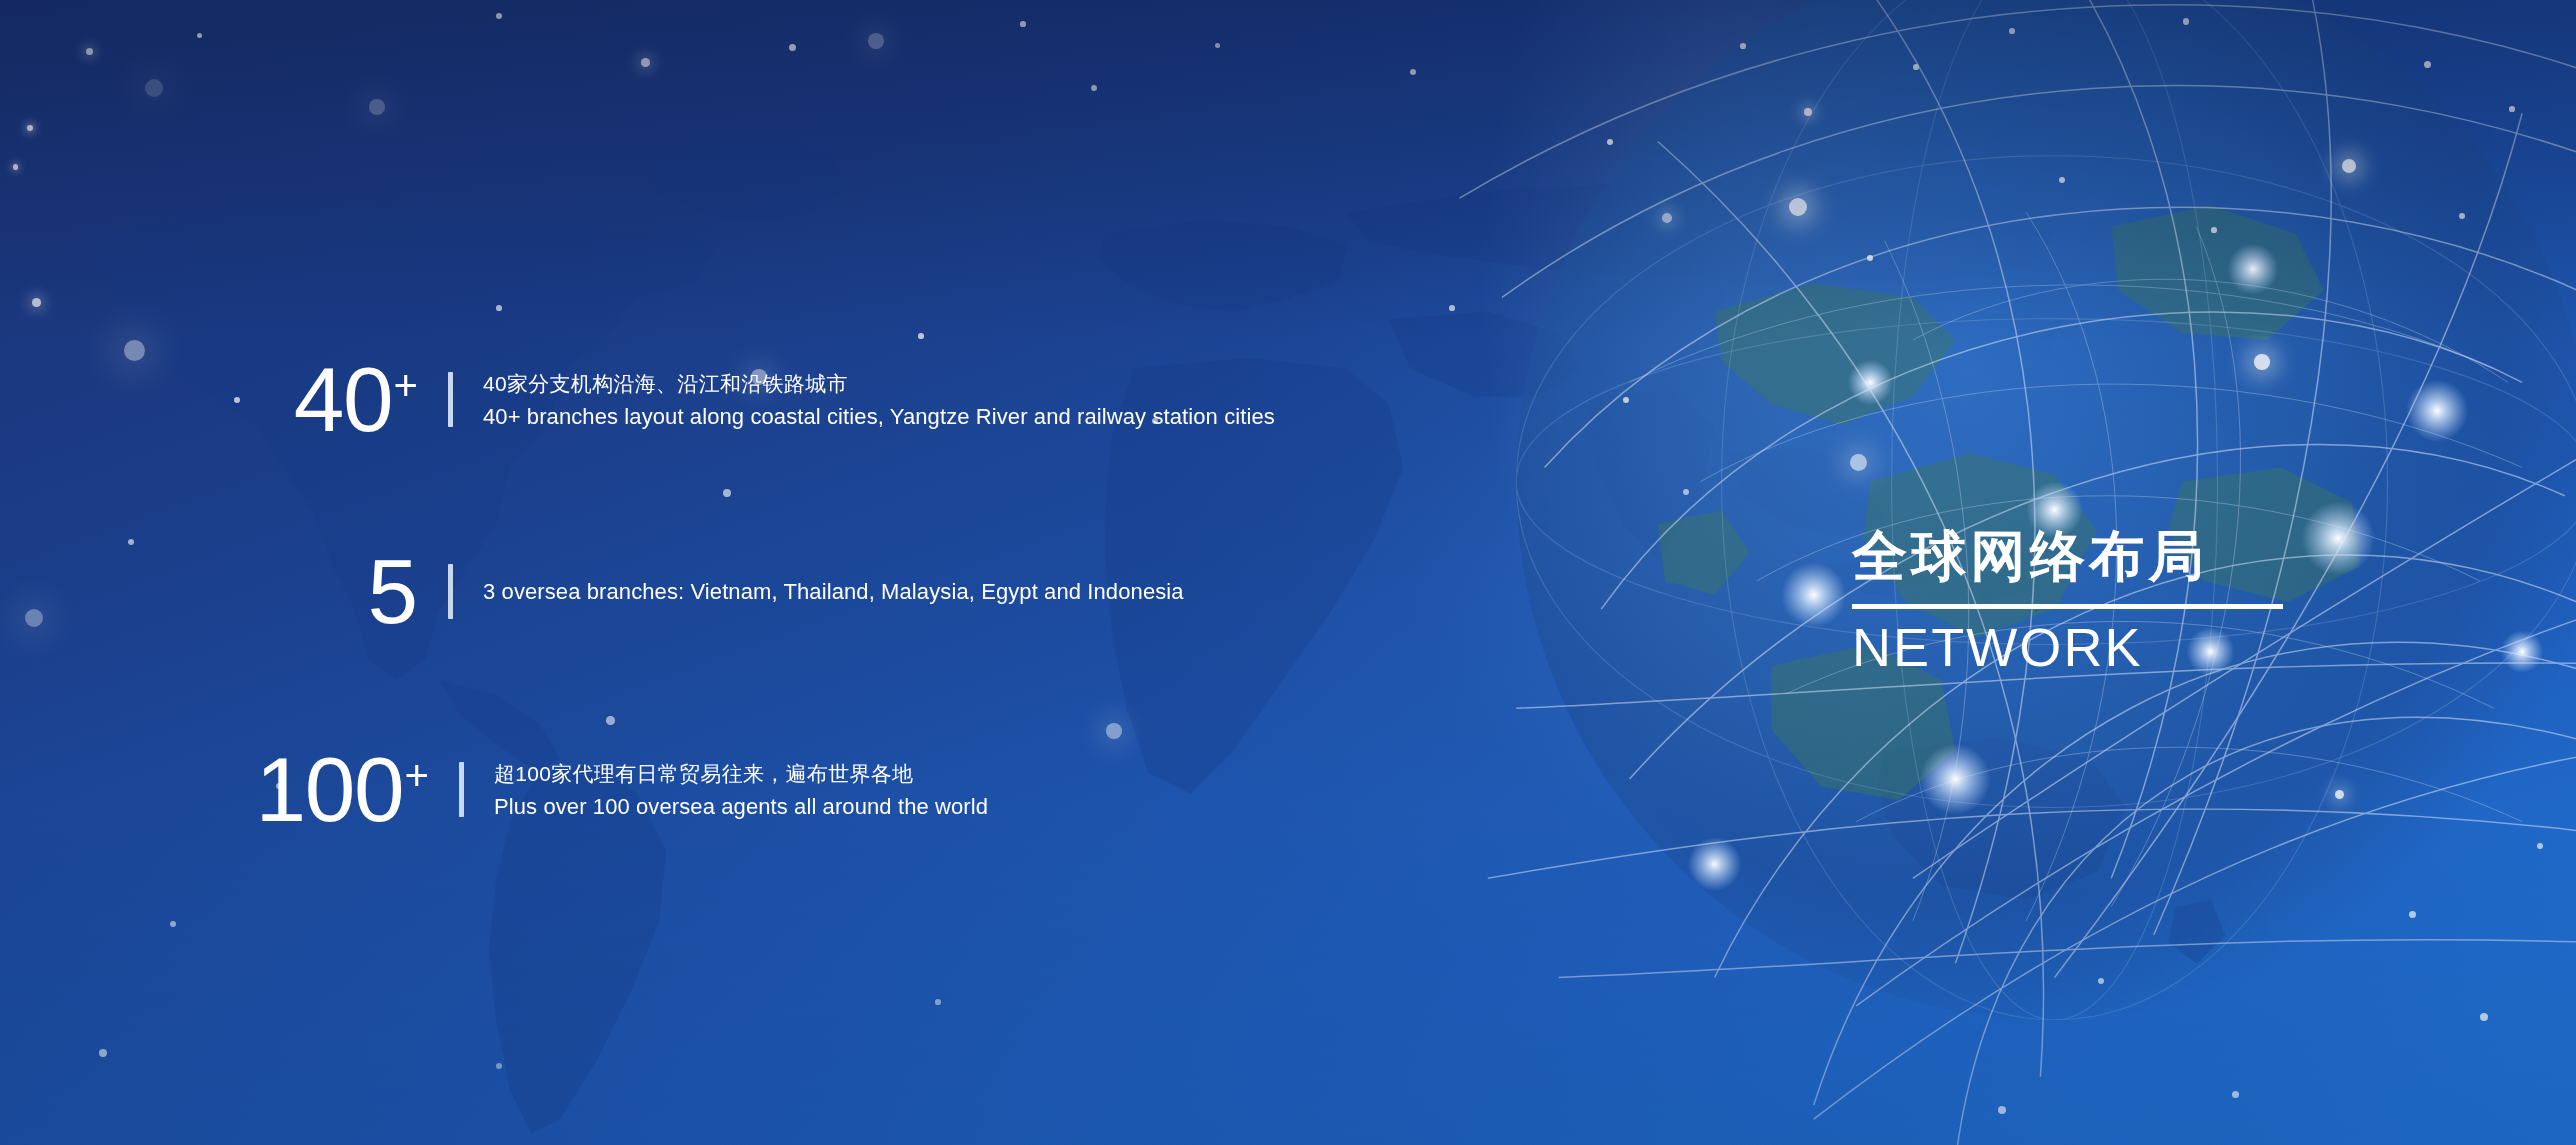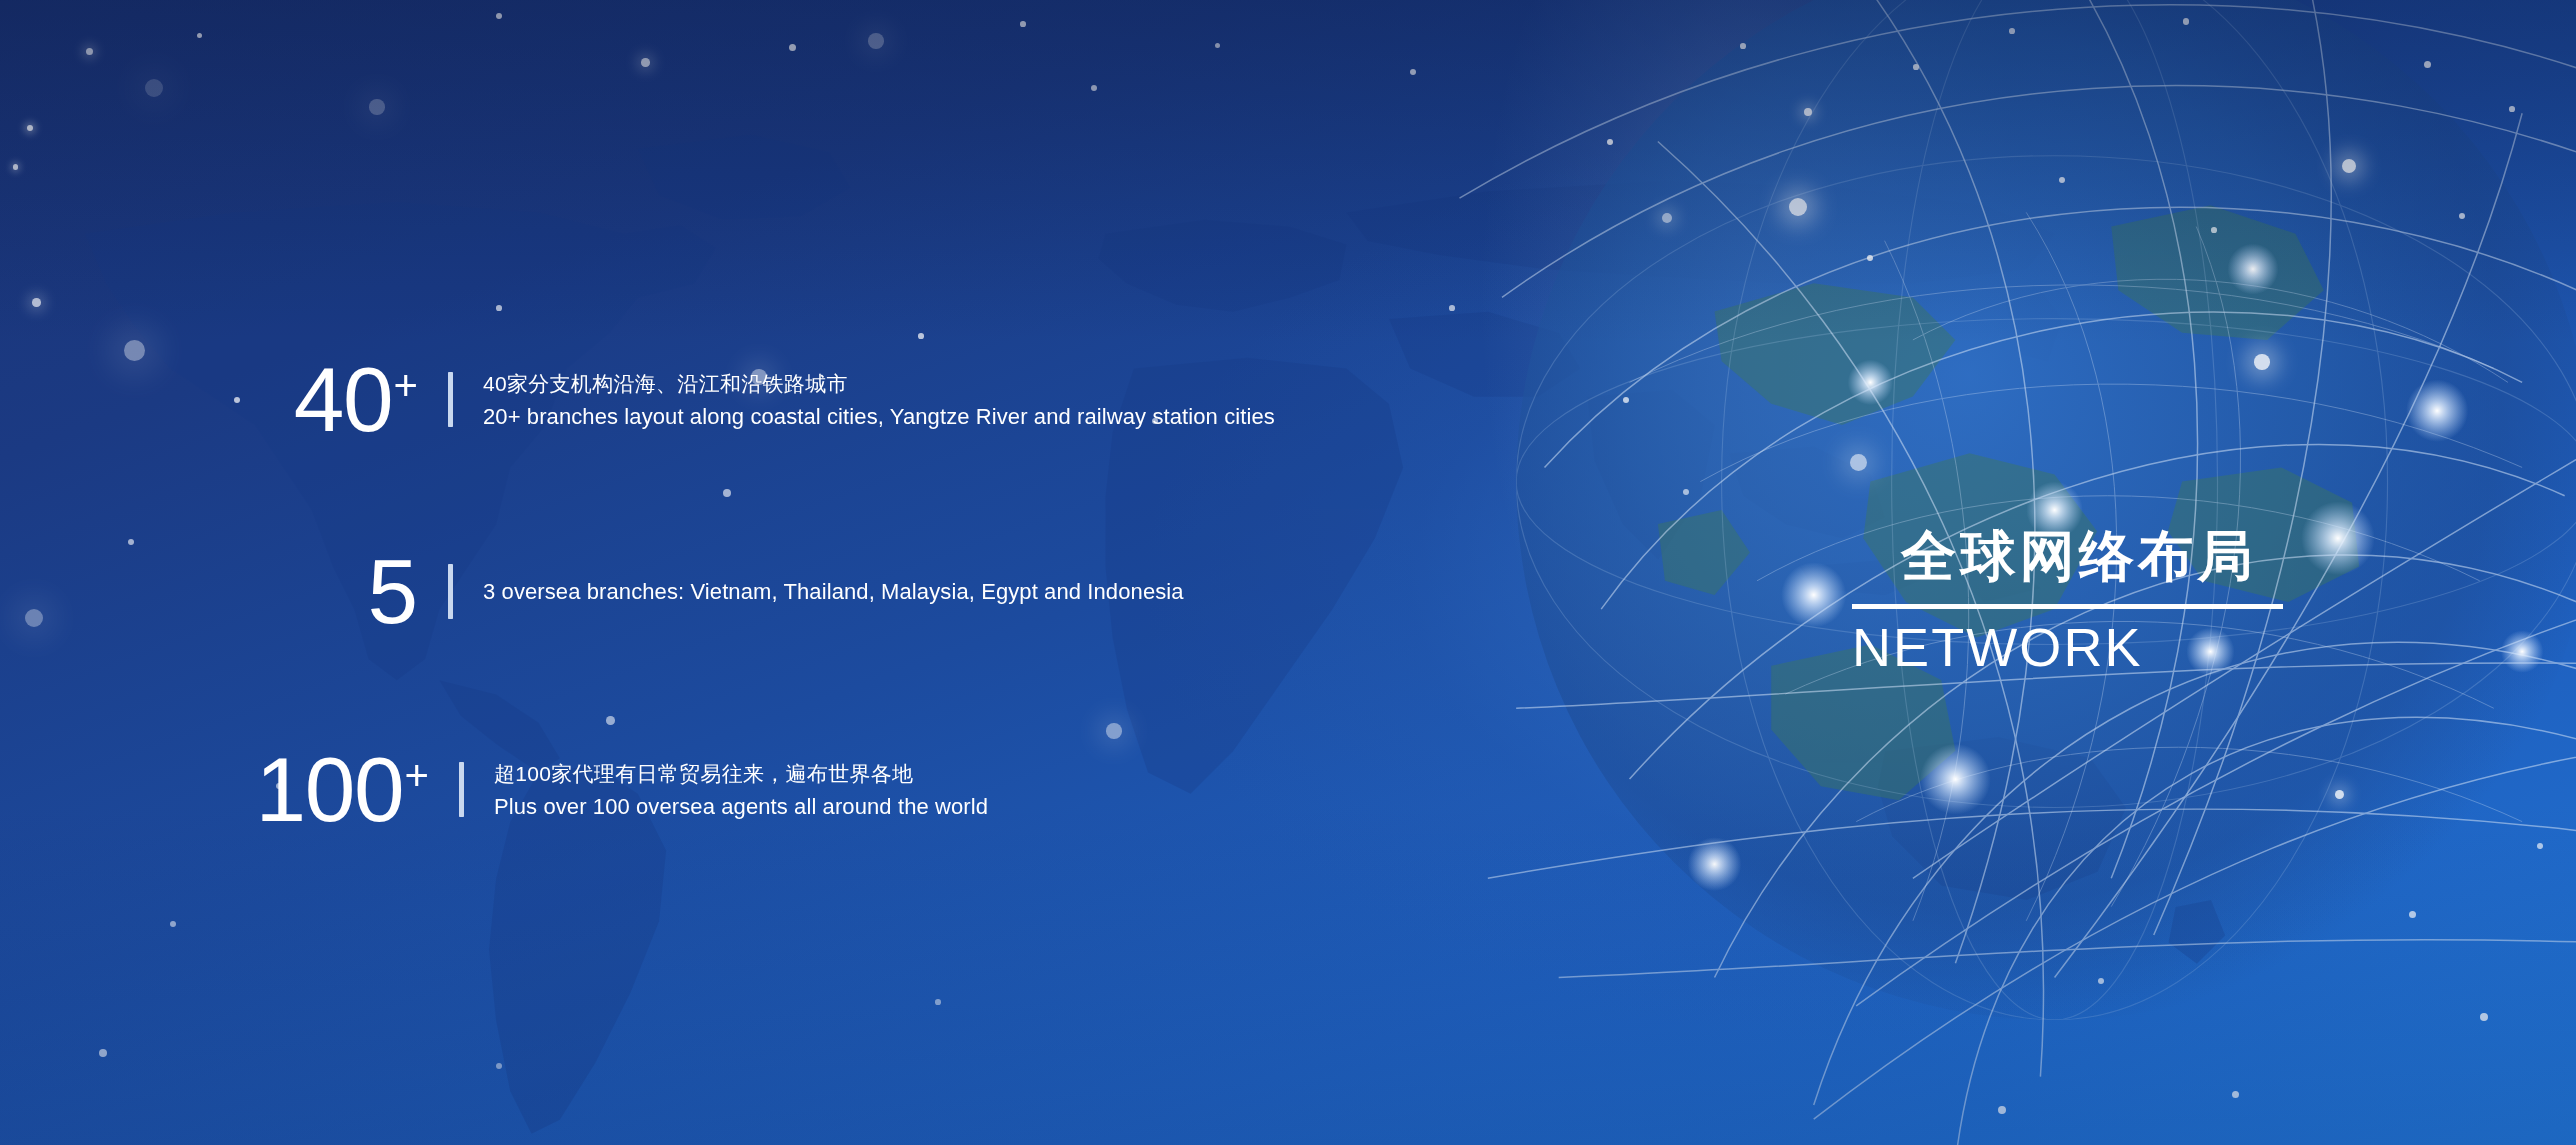--- a/index.html
+++ b/index.html
@@ -39,21 +39,21 @@
     width:5px;border-radius:0.7px;background:#c9d8ef;
     margin-left:30px;margin-right:30px;flex:0 0 auto;
   }
   .stat-text{color:#ffffff;white-space:nowrap;}
   .stat-text .cn{font-size:21px;line-height:33px;letter-spacing:0.3px;}
   .stat-text .en{font-size:22px;line-height:33px;letter-spacing:0.1px;}
   
   #title-block{position:absolute;left:1852px;top:528px;width:454px;}
   #title-cn{
     color:#fff;font-size:55px;line-height:1.05;font-weight:700;
-    letter-spacing:4.3px;white-space:nowrap;text-align:center;
+    letter-spacing:4.3px;white-space:nowrap;
   }
   #title-rule{height:5px;background:#ffffff;margin:18.4px 0 10px 0;width:431px;}
   #title-en{
     color:#fff;font-size:54px;line-height:1.05;font-weight:400;
     letter-spacing:2.1px;white-space:nowrap;
   }
 </style>
 </head>
 <body>
 
@@ -256,21 +256,21 @@
 
   <div id="stats">
 
     <div class="stat-row" style="left:0;top:315px;height:99px;">
       <div class="stat-number" style="font-size:91px;">
         <span>40</span><span class="plus">+</span>
       </div>
       <div class="stat-divider" style="height:55px;"></div>
       <div class="stat-text">
         <div class="cn">40家分支机构沿海、沿江和沿铁路城市</div>
-        <div class="en">20+ branches layout along coastal cities, Yangtze River and railway station cities</div>
+        <div class="en">40+ branches layout along coastal cities, Yangtze River and railway station cities</div>
       </div>
     </div>
 
     <div class="stat-row" style="left:0;top:507px;height:99px;">
       <div class="stat-number" style="font-size:91px;">
         <span>5</span><span class="plus"></span>
       </div>
       <div class="stat-divider" style="height:55px;"></div>
       <div class="stat-text">
         <div class="en">3 oversea branches: Vietnam, Thailand, Malaysia, Egypt and Indonesia</div>

